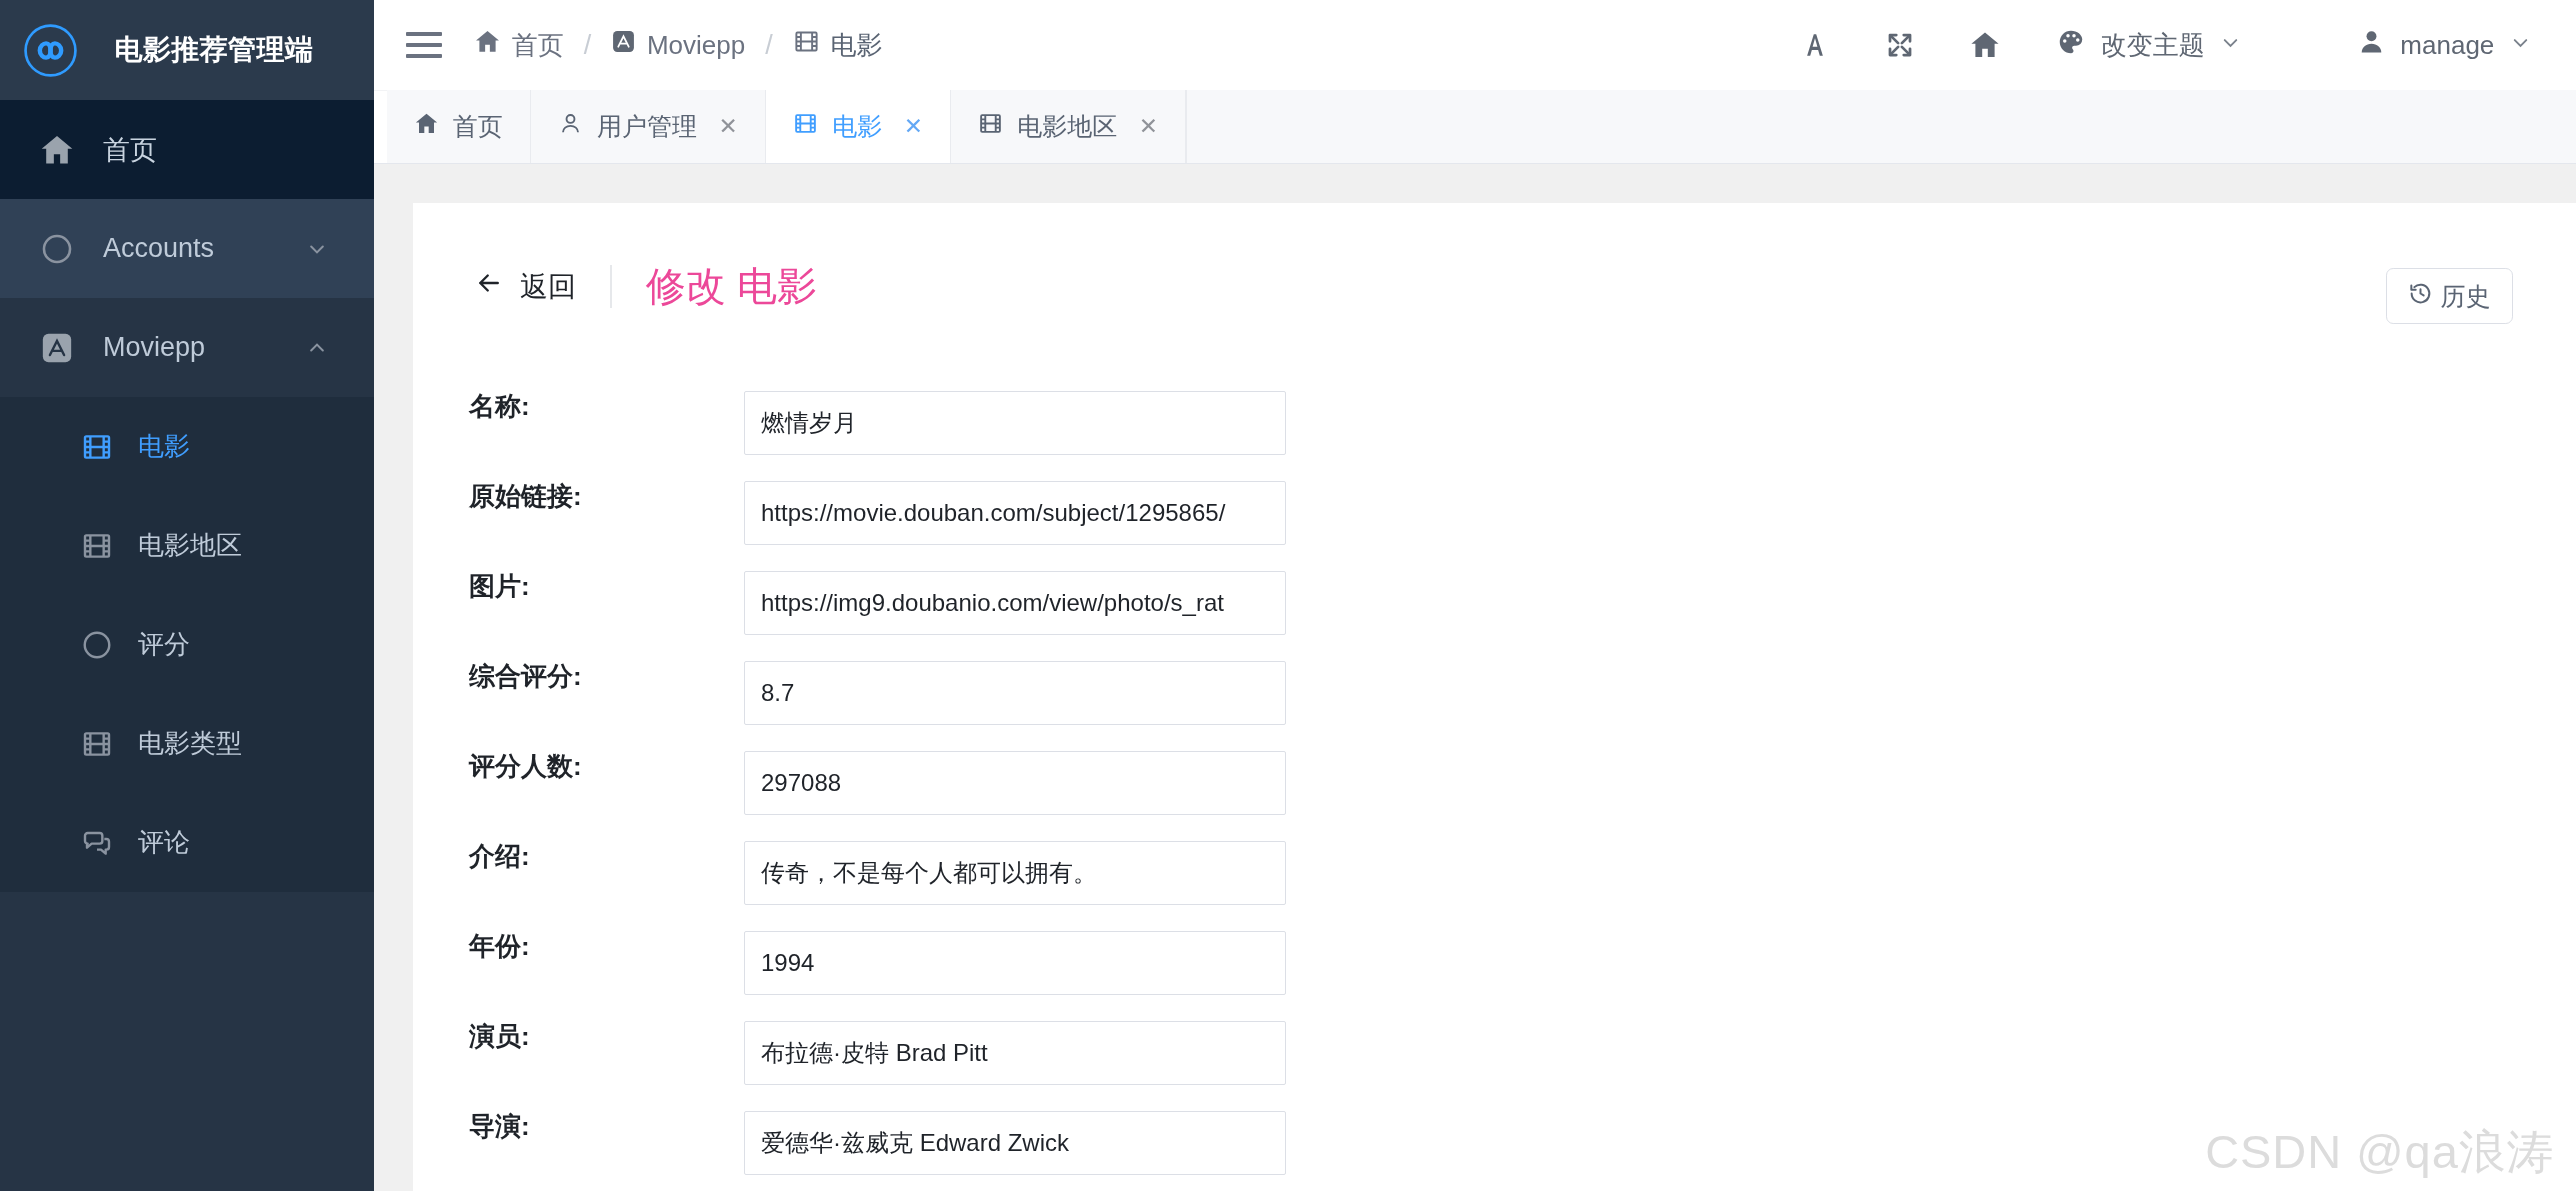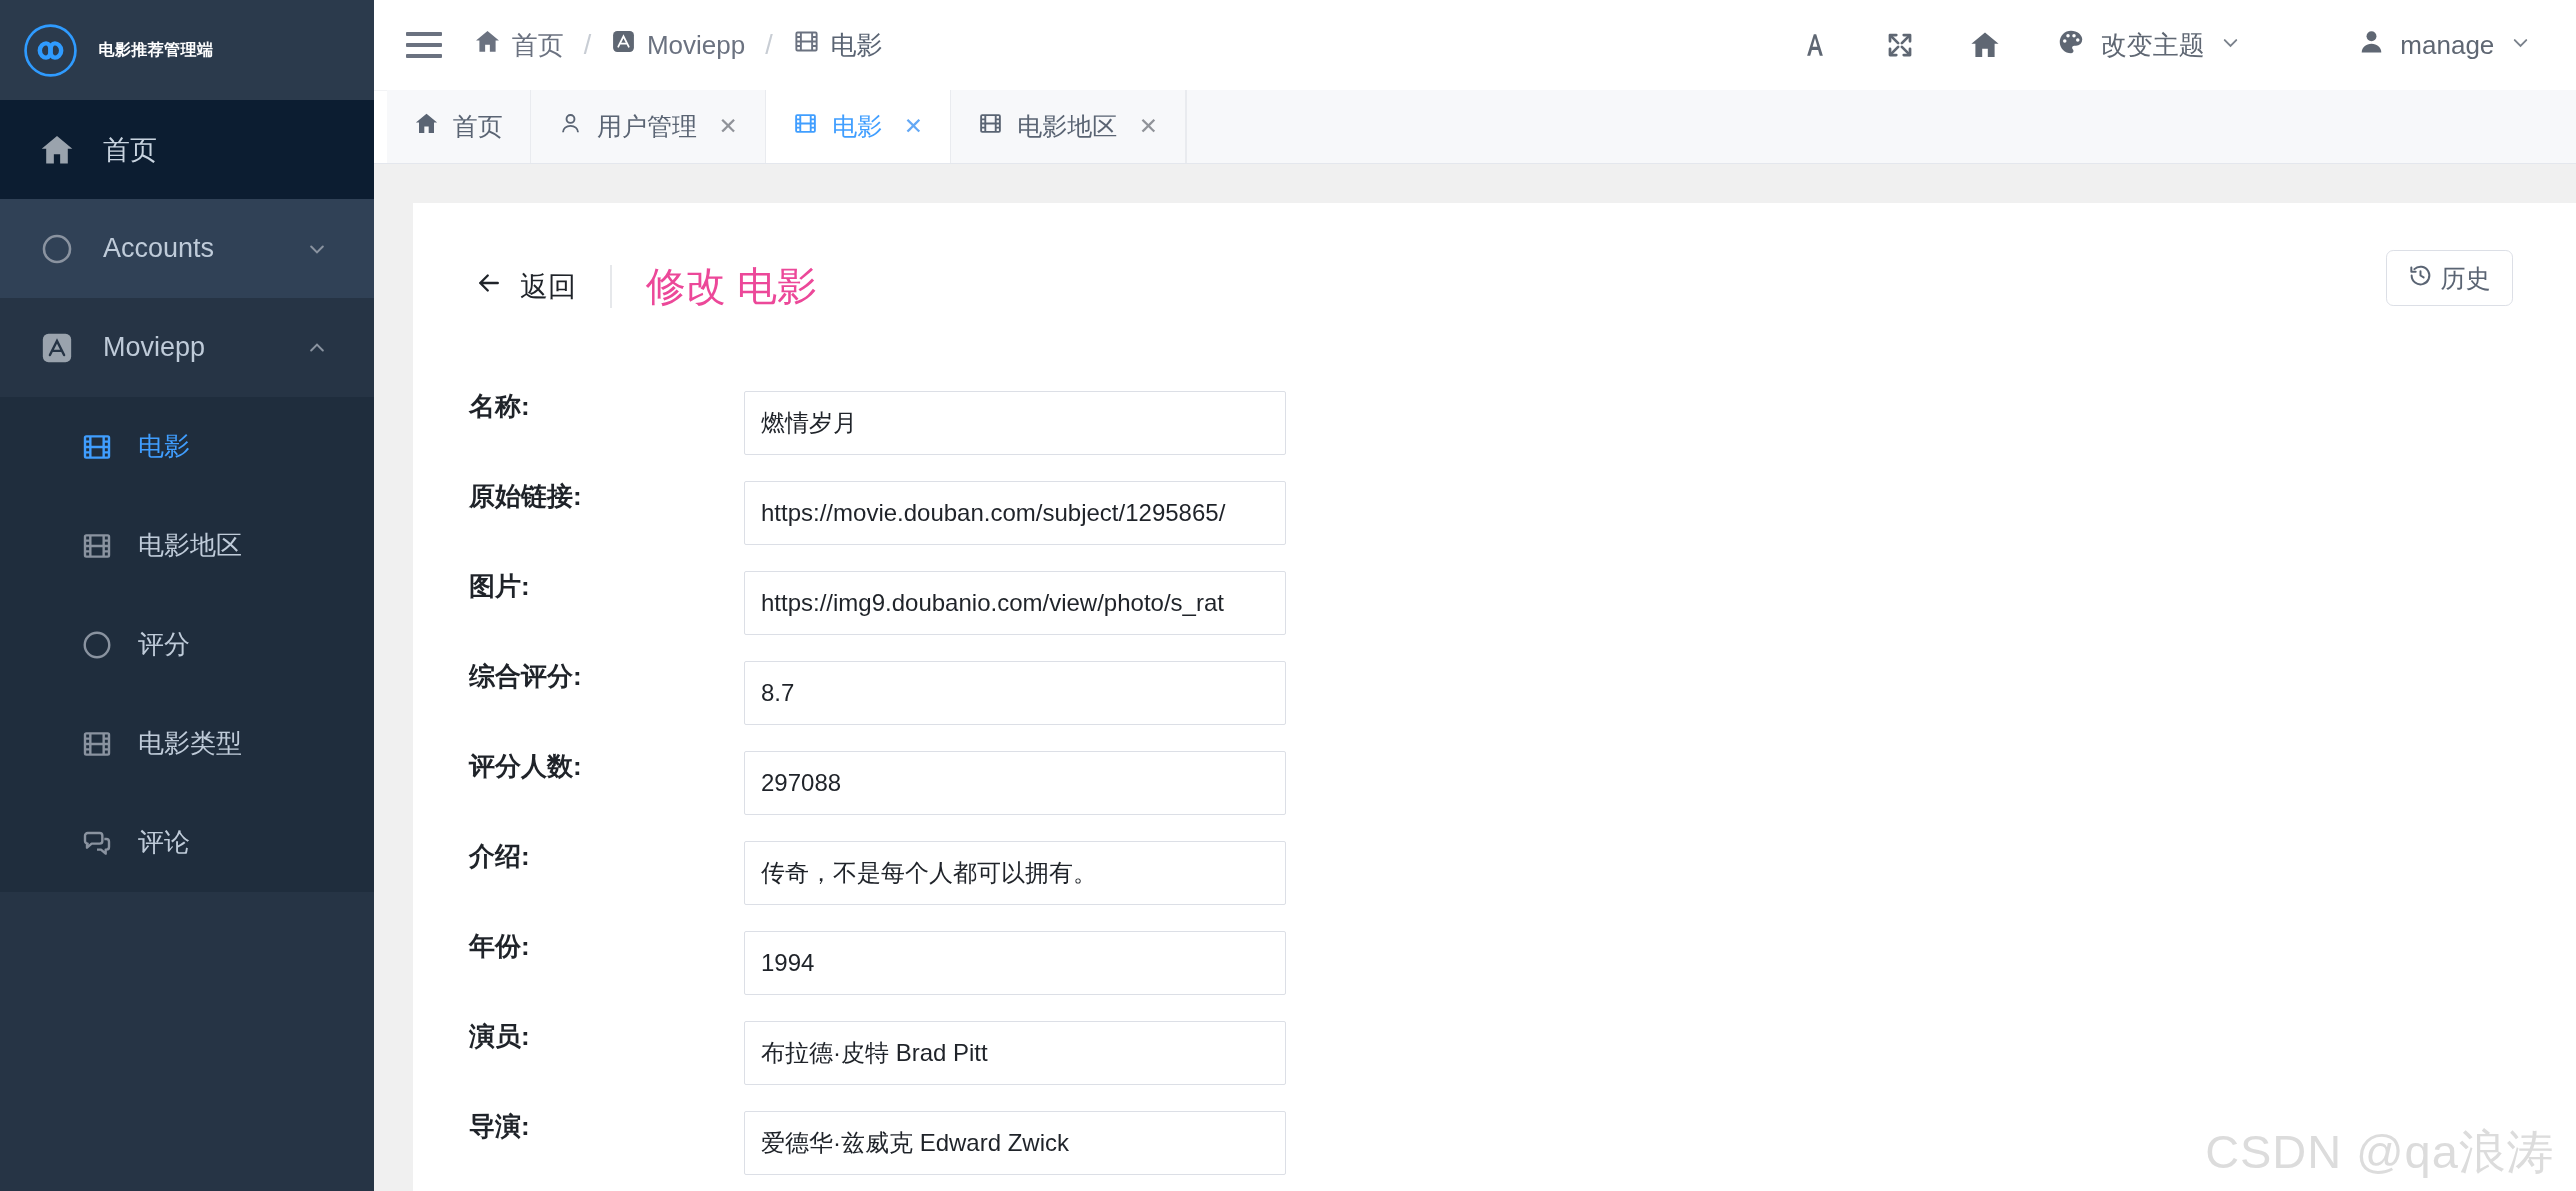--- a/index.html
+++ b/index.html
@@ -16,21 +16,21 @@
     width: 374px; flex: 0 0 374px; height: 1191px;
     background: #263445; display: flex; flex-direction: column;
   }
   .brand {
     height: 100px; flex: 0 0 100px;
     background: #2b3a4c;
     display: flex; align-items: center; padding-left: 21.5px; gap: 20px;
   }
   .brand-logo { width: 57px; height: 57px; flex: 0 0 57px; }
   .brand-title {
-    color: #ffffff; font-size: 16px; font-weight: bold; letter-spacing: 0.4px;
+    color: #ffffff; font-size: 28px; font-weight: bold; letter-spacing: 0.4px; margin-left: 16px;
   }
   .nav { flex: 1 1 auto; overflow: hidden; }
   .nav-item {
     height: 99px; display: flex; align-items: center;
     padding-left: 38px; gap: 27px; cursor: pointer; position: relative;
   }
   .nav-item .lbl { font-size: 27px; color: #bfcbd9; white-space: nowrap; }
   .nav-item.home { background: #0c1d31; }
   .nav-item.home .lbl { color: #c9d4e0; }
   .nav-item.accounts { background: #304156; }
@@ -103,21 +103,21 @@
   .card-head {
     display: flex; align-items: center; padding: 56px 11px 0 61px; gap: 0;
   }
   .back-btn {
     display: flex; align-items: center; gap: 16px; cursor: pointer;
     font-size: 28px; color: #1f2329;
   }
   .head-divider { width: 1.8px; height: 43px; background: #e6e8eb; margin: 0 34px; }
   .card-title { font-size: 40px; color: #ec4899; font-weight: normal; }
   .history-btn {
-    position: absolute; top: 47px; right: 63px;
+    position: absolute; top: 65px; right: 63px;
     display: flex; align-items: center; gap: 7.2px;
     border: 0.9px solid #dcdfe6; border-radius: 7.2px;
     padding: 10.7px 21.5px; font-size: 25px; color: #5a6473;
     background: #fff; cursor: pointer; white-space: nowrap;
   }
 
   .form { padding: 47px 0 0 0; }
   .form-row { display: flex; align-items: center; height: 90px; }
   .form-label {
     width: 331px; flex: 0 0 331px; text-align: left;

